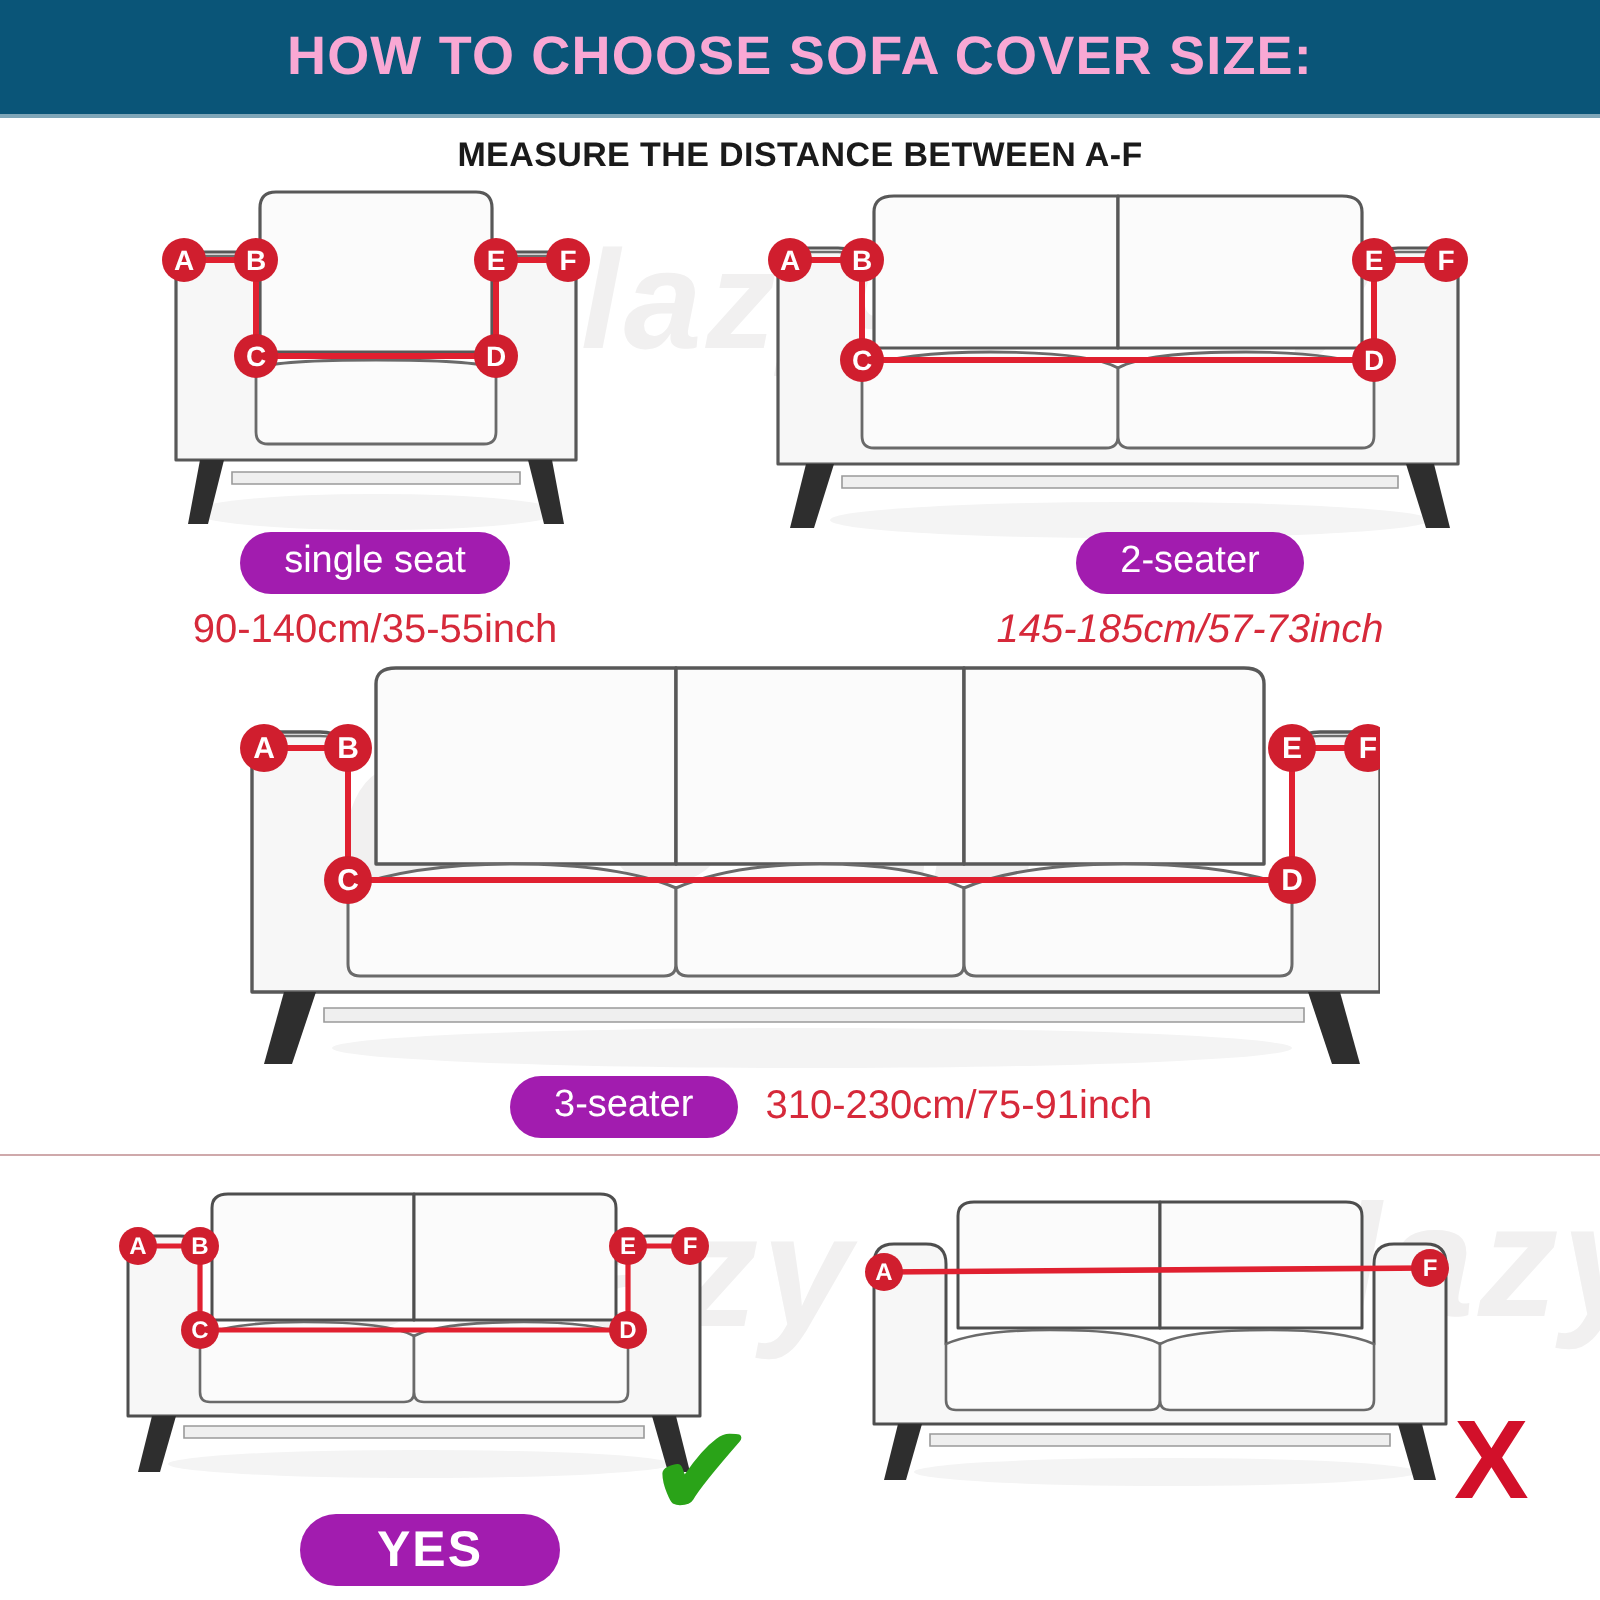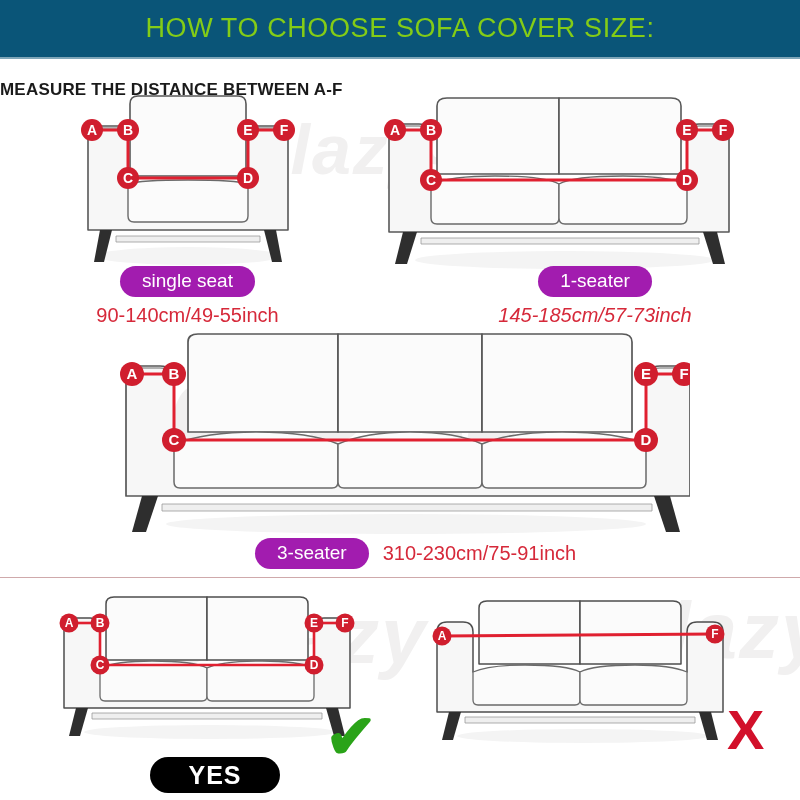--- a/index.html
+++ b/index.html
@@ -24,41 +24,41 @@
     left: 0;
     top: 0;
     width: 800px;
     height: 57px;
     background: #0a5578;
     display: flex;
     align-items: center;
     justify-content: center;
   }
   .banner-title {
-    color: #84cc16;
+    color: #f9a8d4;
     font-size: 27px;
-    font-weight: 400;
+    font-weight: 700;
     letter-spacing: 0.6px;
     white-space: nowrap;
   }
   .banner-underline {
     position: absolute;
     left: 0;
     top: 57px;
     width: 800px;
     height: 2px;
     background: #7fa6b8;
   }
 
   .subtitle {
     position: absolute;
     left: 0;
-    top: 80px;
-    width: 800px;
-    text-align: left;
+    top: 68px;
+    width: 800px;
+    text-align: center;
     font-size: 17px;
     font-weight: bold;
     color: #1a1a1a;
     letter-spacing: 0.2px;
   }
 
   
   .divider {
     position: absolute;
     left: 0;
@@ -129,21 +129,21 @@
     color: #ffffff;
     font-size: 25px;
     font-weight: bold;
     letter-spacing: 1px;
     display: flex;
     align-items: center;
     justify-content: center;
     width: 130px;
     height: 36px;
   }
-  .verdict-yes { background: #000000; left: 150px; top: 757px; }
+  .verdict-yes { background: #a21caf; left: 150px; top: 757px; }
   .verdict-no  { background: #e30613; left: 515px; top: 757px; }
 
   .mark {
     position: absolute;
     font-weight: bold;
     line-height: 1;
   }
   .mark-check { left: 325px; top: 706px; color: #2aa318; font-size: 62px; }
   .mark-x     { left: 727px; top: 702px; color: #d2102a; font-size: 56px; }
 </style>
@@ -202,21 +202,21 @@
         <text x="58" y="95" font-family="Liberation Sans, sans-serif" font-size="14" font-weight="bold" fill="#fff" text-anchor="middle">C</text>
         <text x="178" y="95" font-family="Liberation Sans, sans-serif" font-size="14" font-weight="bold" fill="#fff" text-anchor="middle">D</text>
         <text x="178" y="47" font-family="Liberation Sans, sans-serif" font-size="14" font-weight="bold" fill="#fff" text-anchor="middle">E</text>
         <text x="214" y="47" font-family="Liberation Sans, sans-serif" font-size="14" font-weight="bold" fill="#fff" text-anchor="middle">F</text>
       </g>
     </svg>
   </div>
 
   <div class="label-stack" style="left:0px; top:266px; width:375px;">
     <span class="pill">single seat</span>
-    <div class="measure" style="margin-top:7px;">90-140cm/49-55inch</div>
+    <div class="measure" style="margin-top:7px;">90-140cm/35-55inch</div>
   </div>
 
   <div class="diagram" style="left:375px; top:92px;">
     <svg width="370" height="180" viewBox="0 0 370 180">
       <ellipse cx="190" cy="168" rx="150" ry="9" fill="#f4f4f4"></ellipse>
 
       <path d="M62 14 Q62 6 72 6 L184 6 L184 82 L62 82 Z" fill="#fbfbfb" stroke="#585858" stroke-width="1.6" stroke-linejoin="round"></path>
       <path d="M184 6 L296 6 Q306 6 306 14 L306 82 L184 82 Z" fill="#fbfbfb" stroke="#585858" stroke-width="1.6" stroke-linejoin="round"></path>
 
       <path d="M14 44 Q14 32 26 32 L44 32 Q56 32 56 44 L56 92 L312 92 L312 44 Q312 32 324 32 L342 32 Q354 32 354 44 L354 140 L14 140 Z" fill="#f7f7f7" stroke="#585858" stroke-width="1.6" stroke-linejoin="round"></path>
@@ -249,21 +249,21 @@
         <text x="56" y="43" font-family="Liberation Sans, sans-serif" font-size="14" font-weight="bold" fill="#fff" text-anchor="middle">B</text>
         <text x="56" y="93" font-family="Liberation Sans, sans-serif" font-size="14" font-weight="bold" fill="#fff" text-anchor="middle">C</text>
         <text x="312" y="93" font-family="Liberation Sans, sans-serif" font-size="14" font-weight="bold" fill="#fff" text-anchor="middle">D</text>
         <text x="312" y="43" font-family="Liberation Sans, sans-serif" font-size="14" font-weight="bold" fill="#fff" text-anchor="middle">E</text>
         <text x="348" y="43" font-family="Liberation Sans, sans-serif" font-size="14" font-weight="bold" fill="#fff" text-anchor="middle">F</text>
       </g>
     </svg>
   </div>
 
   <div class="label-stack" style="left:405px; top:266px; width:380px;">
-    <span class="pill">1-seater</span>
+    <span class="pill">2-seater</span>
     <div class="measure" style="margin-top:7px;font-style:italic;">145-185cm/57-73inch</div>
   </div>
 
   <div class="diagram" style="left:110px; top:328px;">
     <svg width="580" height="210" viewBox="0 0 580 210">
       <ellipse cx="296" cy="196" rx="240" ry="10" fill="#f4f4f4"></ellipse>
 
       <path d="M78 14 Q78 6 88 6 L228 6 L228 104 L78 104 Z" fill="#fbfbfb" stroke="#585858" stroke-width="1.7" stroke-linejoin="round"></path>
       <path d="M228 6 L372 6 L372 104 L228 104 Z" fill="#fbfbfb" stroke="#585858" stroke-width="1.7" stroke-linejoin="round"></path>
       <path d="M372 6 L512 6 Q522 6 522 14 L522 104 L372 104 Z" fill="#fbfbfb" stroke="#585858" stroke-width="1.7" stroke-linejoin="round"></path>

